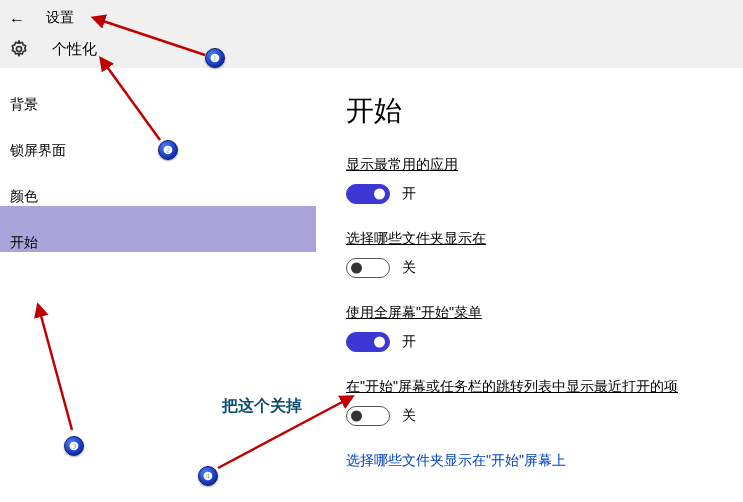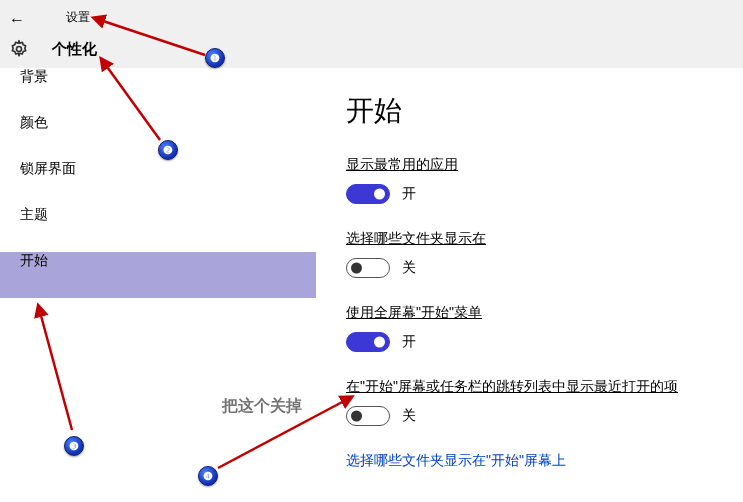--- a/index.html
+++ b/index.html
@@ -24,57 +24,57 @@
     width: 34px;
     height: 28px;
     display: flex;
     align-items: center;
     justify-content: center;
     font-size: 16px;
     cursor: pointer;
     margin-top: 4px;
   }
   .header-title {
-    font-size: 12px;
+    font-size: 14px;
     margin-top: 9px;
-    margin-left: 32px;
+    margin-left: 12px;
   }
   .gear-row {
     position: absolute;
     left: 8px;
     top: 38px;
     display: flex;
     align-items: center;
   }
   .gear-icon {
     width: 22px;
     height: 22px;
     display: flex;
     align-items: center;
     justify-content: center;
   }
   .gear-icon svg { width: 20px; height: 20px; }
   .category-title {
-    font-weight: bold;
+    font-weight: normal;
     font-size: 15px;
     margin-left: 22px;
   }
   .body-area {
     display: flex;
     height: calc(100% - 68px);
   }
   .sidebar {
     width: 316px;
     background: #fff;
   }
   .sidebar-item {
     height: 46px;
     display: flex;
-    align-items: flex-start;
-    padding-left: 20px;
+    align-items: flex-end;
+    padding-left: 10px;
     font-size: 14px;
     cursor: pointer;
   }
   .sidebar-item.selected {
     background: #a9a5da;
   }
   .main {
     flex: 1;
     padding: 24px 10px 10px 30px;
   }
@@ -149,21 +149,21 @@
     display: flex;
     align-items: center;
     justify-content: center;
     border: 1px solid #0a1a6a;
     box-shadow: 0 1px 2px rgba(0,0,0,0.4);
   }
   .anno-text {
     position: absolute;
     font-size: 16px;
     font-weight: bold;
-    color: #737373;
+    color: #0c4a6e;
   }
   svg.arrow {
     position: absolute;
     overflow: visible;
   }
 </style>
 </head>
 <body>
 
 <div class="header">
@@ -179,27 +179,24 @@
     <div class="category-title">个性化</div>
   </div>
 </div>
 
 <div class="body-area">
   <div class="sidebar" id="sidebar">
       <div class="sidebar-item">
         <span>背景</span>
       </div>
       <div class="sidebar-item">
+        <span>锁屏界面</span>
+      </div>
+      <div class="sidebar-item">
         <span>颜色</span>
-      </div>
-      <div class="sidebar-item">
-        <span>锁屏界面</span>
-      </div>
-      <div class="sidebar-item">
-        <span>主题</span>
       </div>
       <div class="sidebar-item selected">
         <span>开始</span>
       </div>
     </div>
   <div class="main">
     <div class="page-title">开始</div>
     <div id="settings">
         <div class="setting">
           <div class="setting-label">显示最常用的应用</div>

